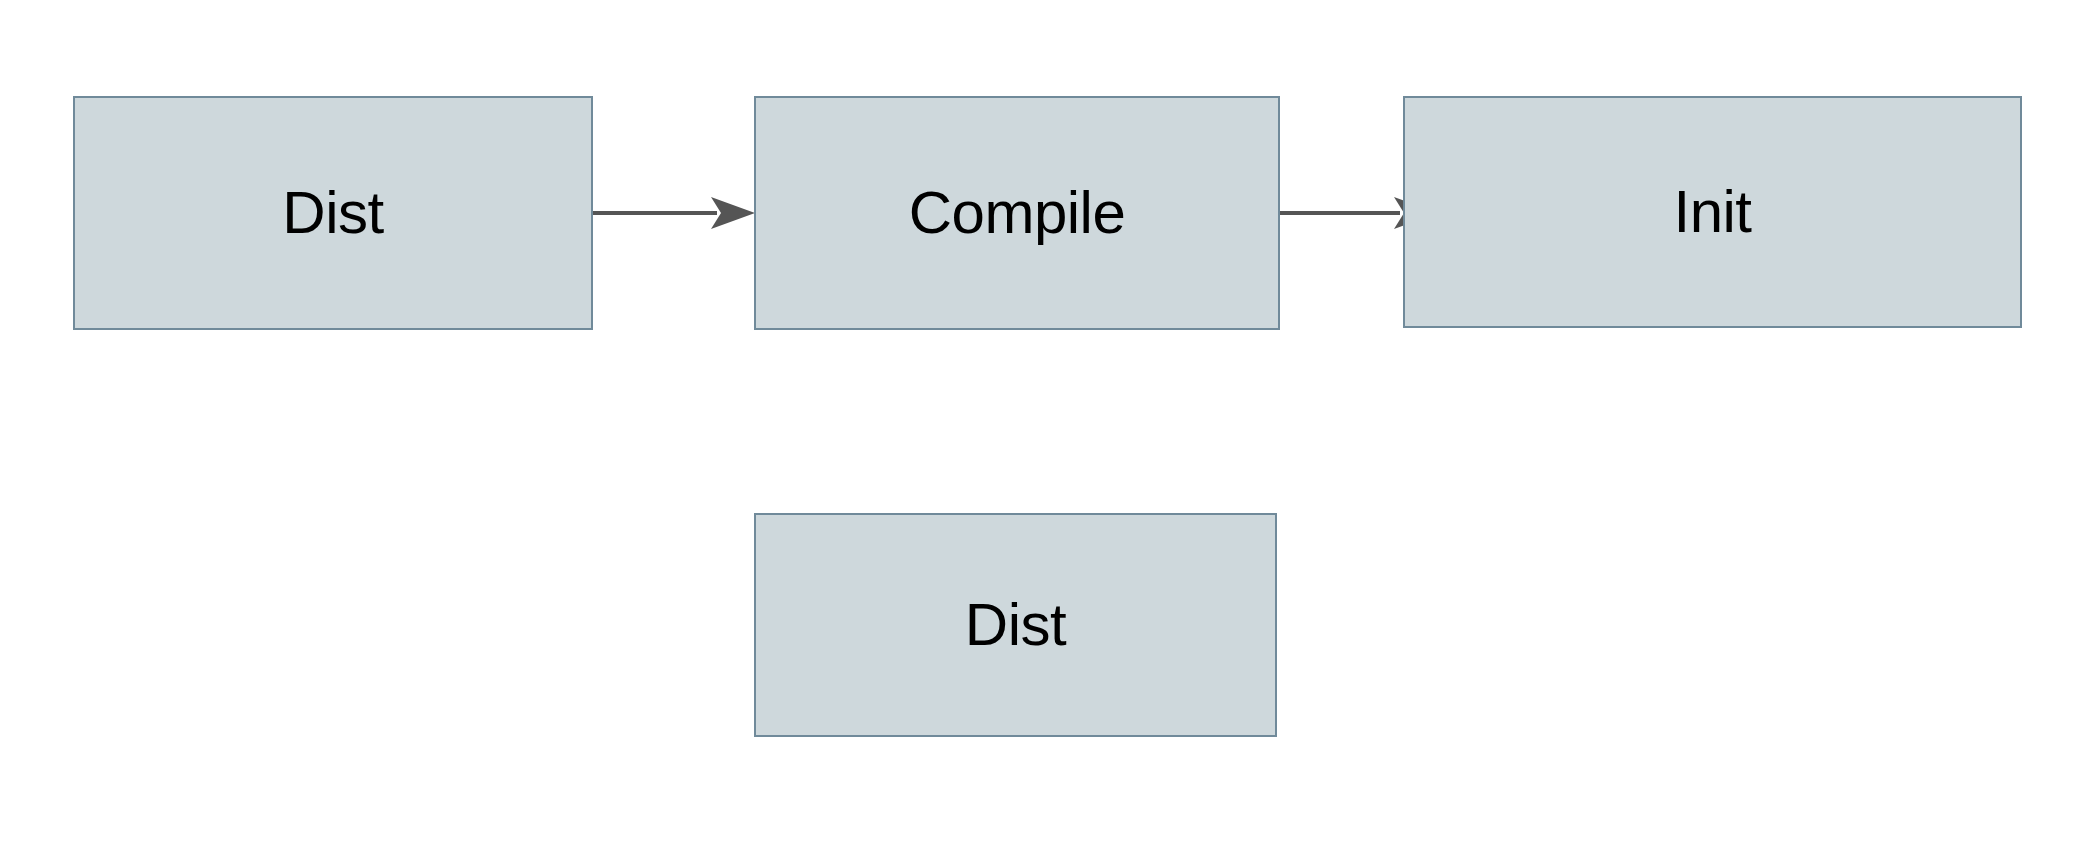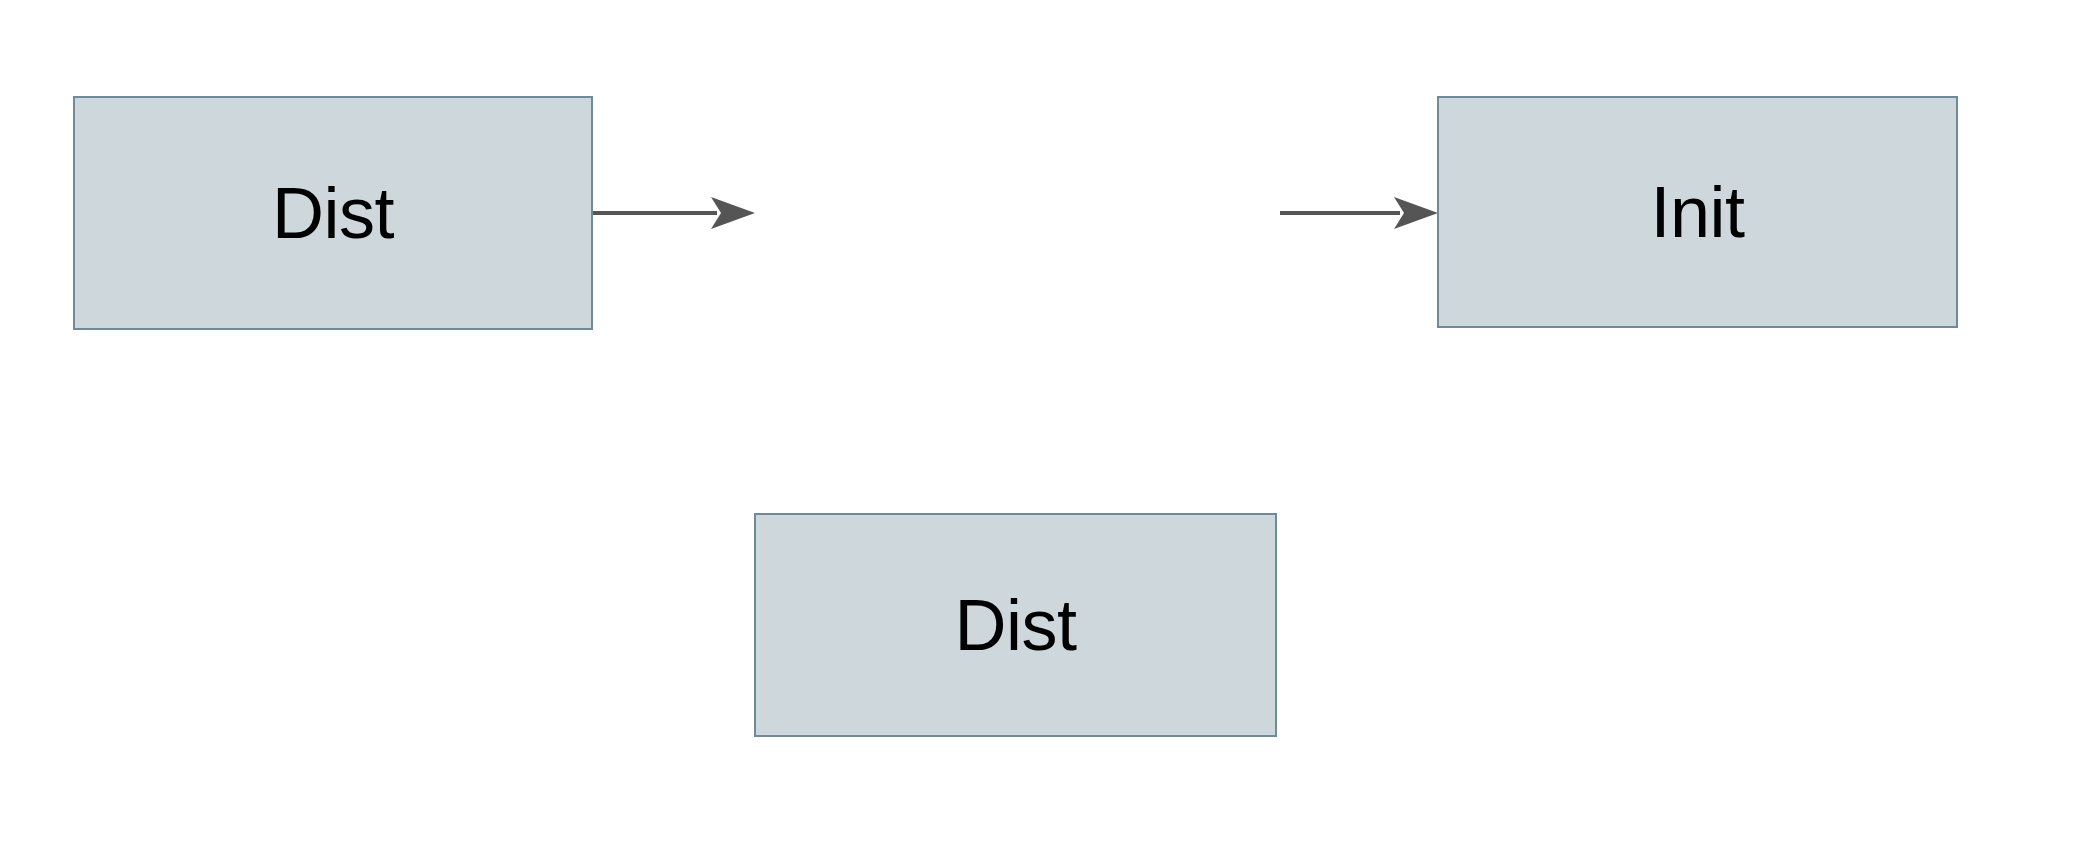--- a/index.html
+++ b/index.html
@@ -22,32 +22,32 @@
     position: absolute;
     box-sizing: border-box;
     background: #ced8dc;
     border: 2px solid #708a9a;
     display: flex;
     align-items: center;
     justify-content: center;
   }
   .node-label {
     font-family: "Liberation Sans", sans-serif;
-    font-size: 72px;
+    font-size: 60px;
     font-weight: 400;
     line-height: 1;
     color: #000000;
     letter-spacing: -0.5px;
     white-space: nowrap;
     -webkit-font-smoothing: antialiased;
   }
   
   #node-dist    { left: 73px;   top: 96px;  width: 520px; height: 234px; }
   #node-compile { left: 754px;  top: 96px;  width: 526px; height: 234px; }
-  #node-init    { left: 1437px; top: 96px;  width: 521px; height: 232px; }
+  #node-init    { left: 1403px; top: 96px;  width: 619px; height: 232px; }
   #node-clean   { left: 754px;  top: 513px; width: 523px; height: 224px; }
 
   .edge {
     position: absolute;
     overflow: visible;
   }
   #edge-dist-compile { left: 593px;  top: 190px; width: 162px; height: 46px; }
   #edge-compile-init { left: 1280px; top: 190px; width: 158px; height: 46px; }
 </style>
 </head>
@@ -62,20 +62,23 @@
 
   <svg class="edge" id="edge-compile-init" viewBox="0 0 158 46">
     <line x1="0" y1="23" x2="120" y2="23" stroke="#555555" stroke-width="4"></line>
     <path d="M 158 23 L 114 7 L 124 23 L 114 39 Z" fill="#555555"></path>
   </svg>
 
   <div class="node" id="node-dist">
     <span class="node-label">Dist</span>
   </div>
 
+  <div class="node" id="node-compile">
+    <span class="node-label">Compile</span>
+  </div>
 
   <div class="node" id="node-init">
     <span class="node-label">Init</span>
   </div>
 
   <div class="node" id="node-clean">
     <span class="node-label">Dist</span>
   </div>
 
 </div>

